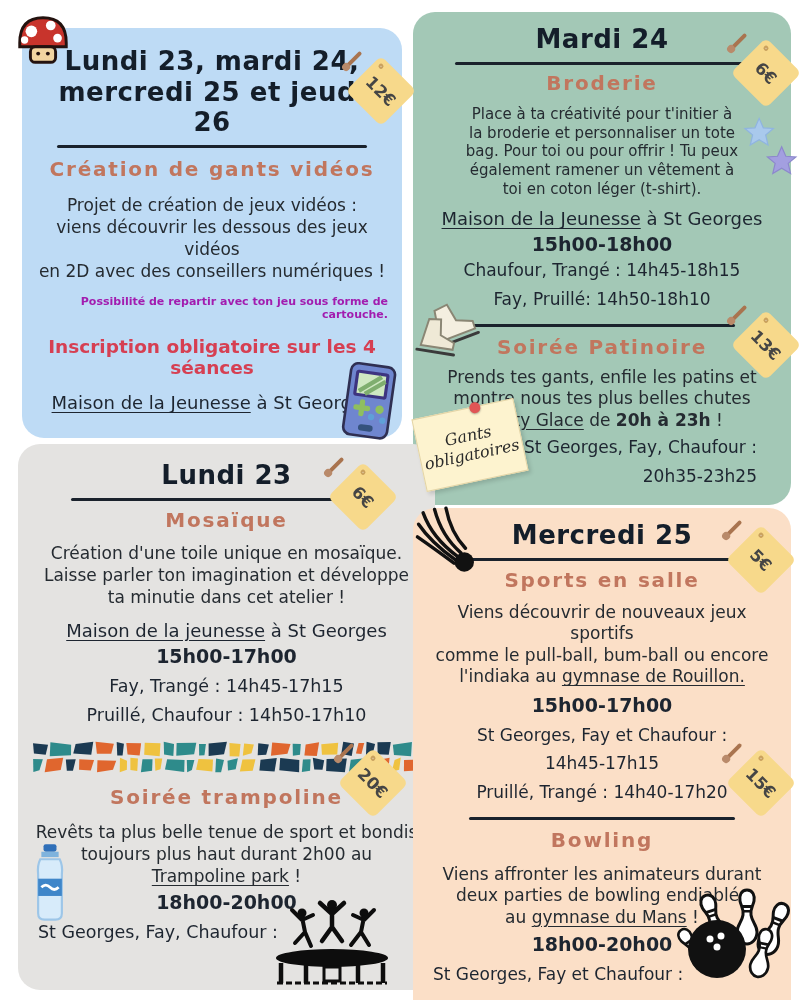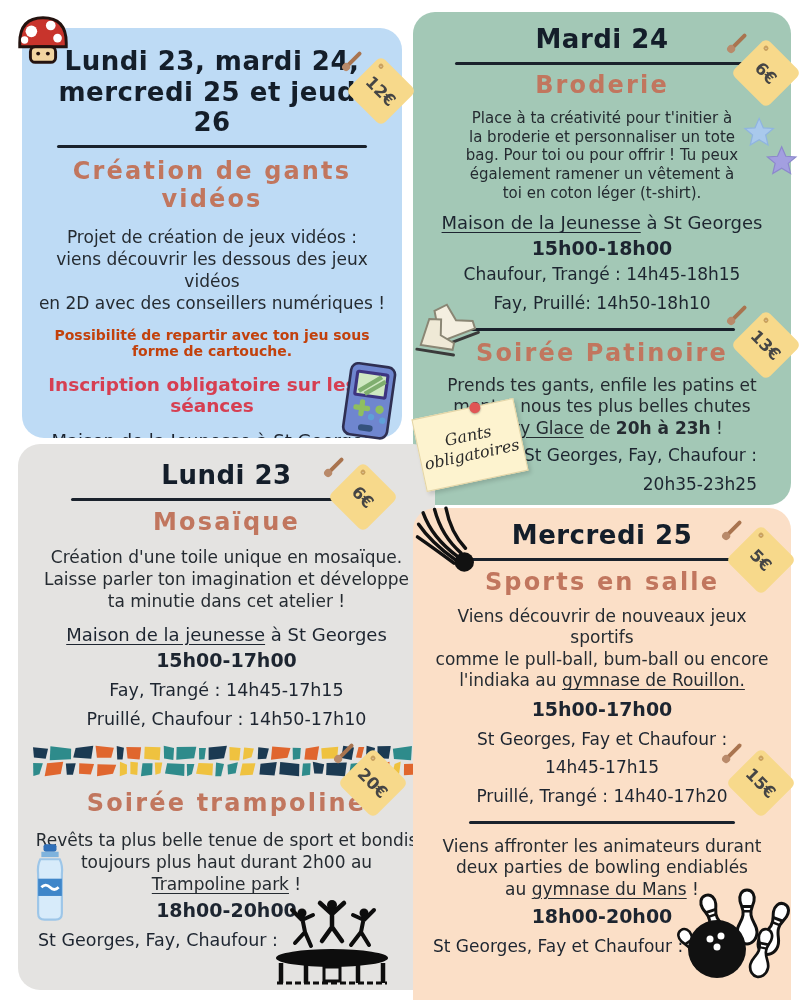--- a/index.html
+++ b/index.html
@@ -11,23 +11,23 @@
   body{position:relative; background:#ffffff; font-family:"DejaVu Sans", sans-serif; color:var(--text_dark); overflow:hidden;}
   .card{position:absolute; border-radius:22px; overflow:hidden; padding:14px 14px;}
   .bg-blue{background:var(--card_blue);}
   .bg-green{background:var(--card_green);}
   .bg-gray{background:var(--card_gray);}
   .bg-peach{background:var(--card_peach);}
   .pre{white-space:pre-line;}
   .day-title{font-weight:700; font-size:26px; line-height:1.18; text-align:center; color:#141e2a; letter-spacing:.5px;}
   .rule{height:3px; background:#1a222c; border-radius:2px; margin:7px auto 9px; width:80%;}
   .rule.thin{height:2.5px; margin:14px auto 8px; width:76%;}
-  .activity{font-weight:700; font-size:24px; letter-spacing:.09em; text-align:center; color:var(--accent_salmon);}
+  .activity{font-weight:700; font-size:20px; letter-spacing:.09em; text-align:center; color:var(--accent_salmon);}
   .body-text{font-size:17px; line-height:1.3; text-align:center; color:#252b31; margin-top:10px;}
-  .cartridge{font-size:14px; font-weight:700; text-align:center; margin-top:13px; color:#c2410c;}
+  .cartridge{font-size:11px; font-weight:700; text-align:right; margin-top:13px; color:#a21caf;}
   .red-note{color:var(--alert_red); font-weight:700; font-size:18.5px; text-align:center; margin-top:15px;}
   .loc{font-size:18px; text-align:center; margin-top:14px;}
   .u{text-decoration:underline; text-underline-offset:3px;}
   .time{font-weight:700; font-size:19px; text-align:center; margin-top:4px;}
   .sched{font-size:17.5px; line-height:1.32; text-align:center; margin-top:6px;}
   .sched.first{margin-top:8px;}
   .align-right{text-align:right; padding-right:20px;}
   .align-left{text-align:left; padding-left:6px;}
   b{font-weight:700;}
   
@@ -164,20 +164,21 @@
   <div class="rule" style="width:78%; margin-bottom:7px;"></div>
   <h3 class="activity">Sports en salle</h3>
   <p class="body-text pre" style="margin-top:10px; line-height:1.27;"><span>Viens découvrir de nouveaux jeux sportifs
 comme le pull-ball, bum-ball ou encore
 l'indiaka au </span><span class="u">gymnase de Rouillon.</span></p>
   <p class="time" style="margin-top:6px;">15h00-17h00</p>
   <p class="sched first" style="font-size:17px;">St Georges, Fay et Chaufour :</p>
   <p class="sched" style="font-size:17px;">14h45-17h15</p>
   <p class="sched" style="font-size:17px;">Pruillé, Trangé :  14h40-17h20</p>
   <div class="rule thin"></div>
+  <h3 class="activity">Bowling</h3>
   <p class="body-text pre" style="margin-top:12px; line-height:1.27;"><span>Viens affronter les animateurs durant
 deux parties de bowling endiablés
 au </span><span class="u">gymnase du Mans</span><span> !</span></p>
   <p class="time">18h00-20h00</p>
   <p class="sched first align-left" style="font-size:17px;">St Georges, Fay et Chaufour :</p>
 
 </section>
 
 <svg class="icon-abs" style="left:12px; top:10px;" width="62" height="62" viewBox="0 0 64 64">
   <path d="M8 34 Q8 8 32 8 Q56 8 56 34 L56 38 L8 38 Z" fill="#c8342c" stroke="#23120f" stroke-width="3"></path>

